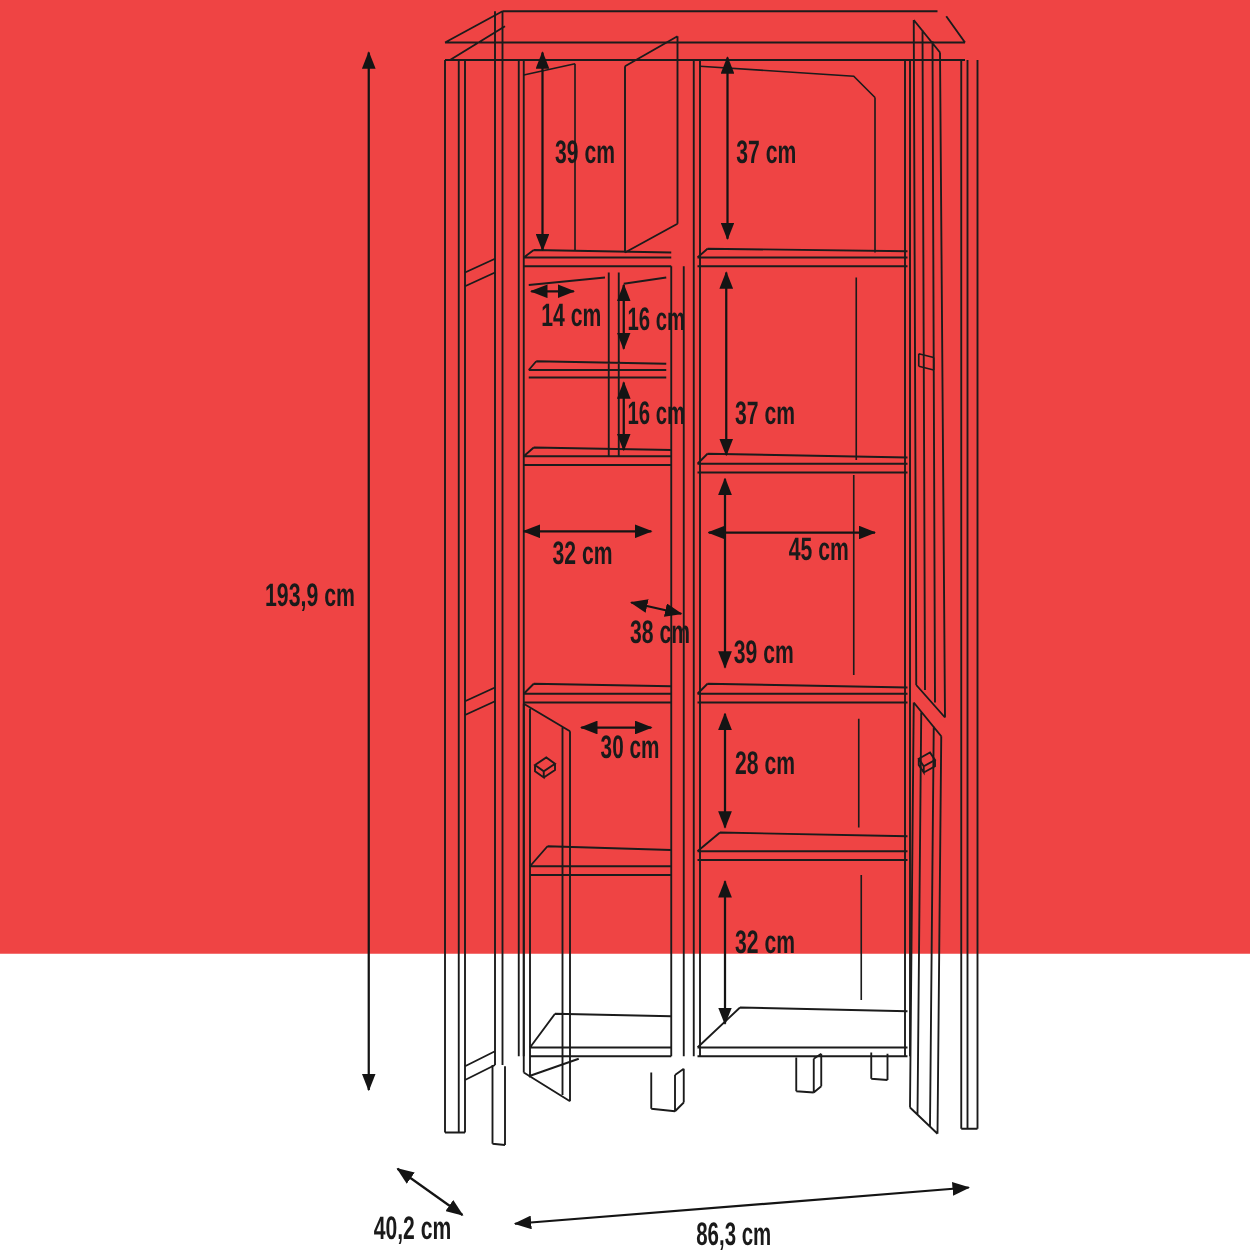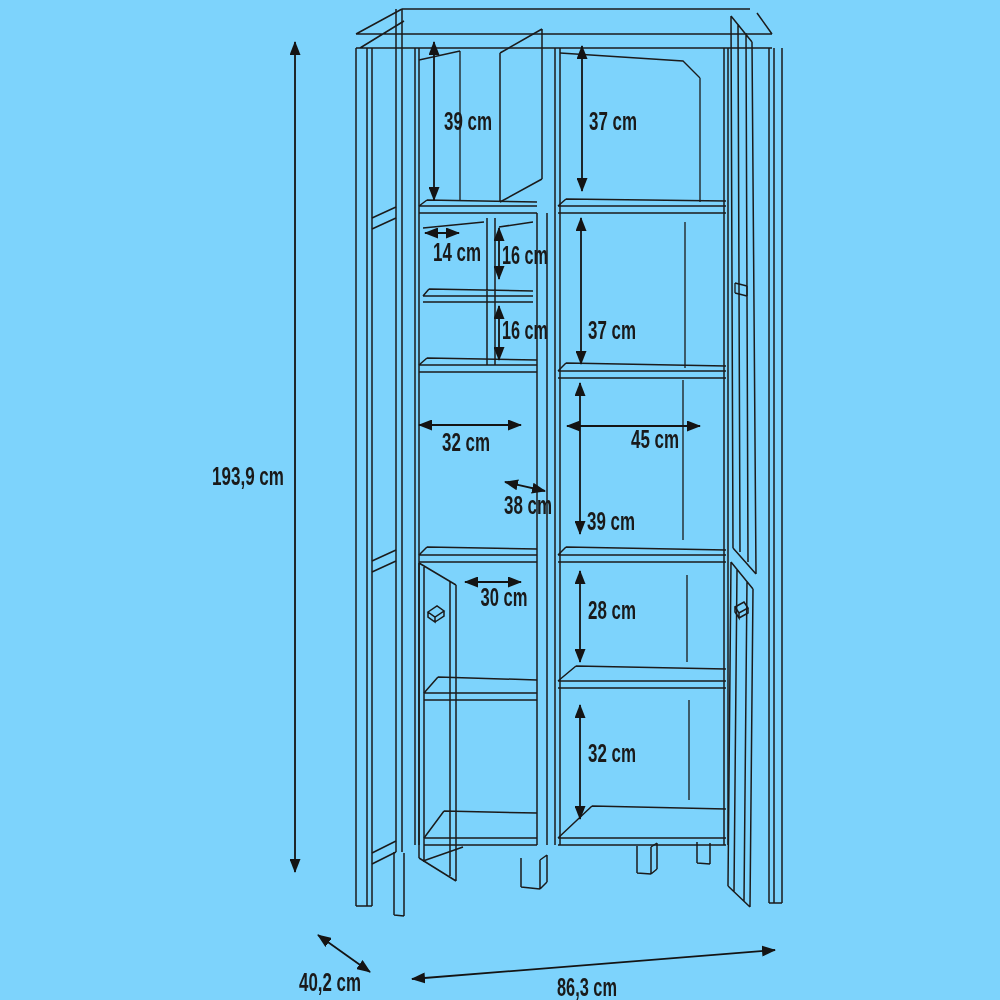--- a/index.html
+++ b/index.html
@@ -1,16 +1,16 @@
 <!DOCTYPE html>
 <html><head>
 <meta charset="utf-8">
 <style>
   html,body{margin:0;padding:0;background:#ffffff;width:1000px;height:1000px;overflow:hidden;}
-  .canvas{width:1000px;height:1000px;background:#7dd3fc;position:relative;}
+  .canvas{width:1000px;height:763px;background:#ef4444;position:relative;}
   svg{display:block;}
   .struct{fill:none;stroke:#1b1b1b;stroke-width:1.5;stroke-linecap:butt;stroke-linejoin:miter;}
   .thin{fill:none;stroke:#1b1b1b;stroke-width:1.3;}
   .dim{fill:none;stroke:#141414;stroke-width:1.8;}
   .handle{fill:none;stroke:#1b1b1b;stroke-width:1.5;}
   text.lbl{
     font-family:"Liberation Sans","DejaVu Sans",sans-serif;
     font-weight:700;
     font-size:26px;
     fill:#1a1a1a;

